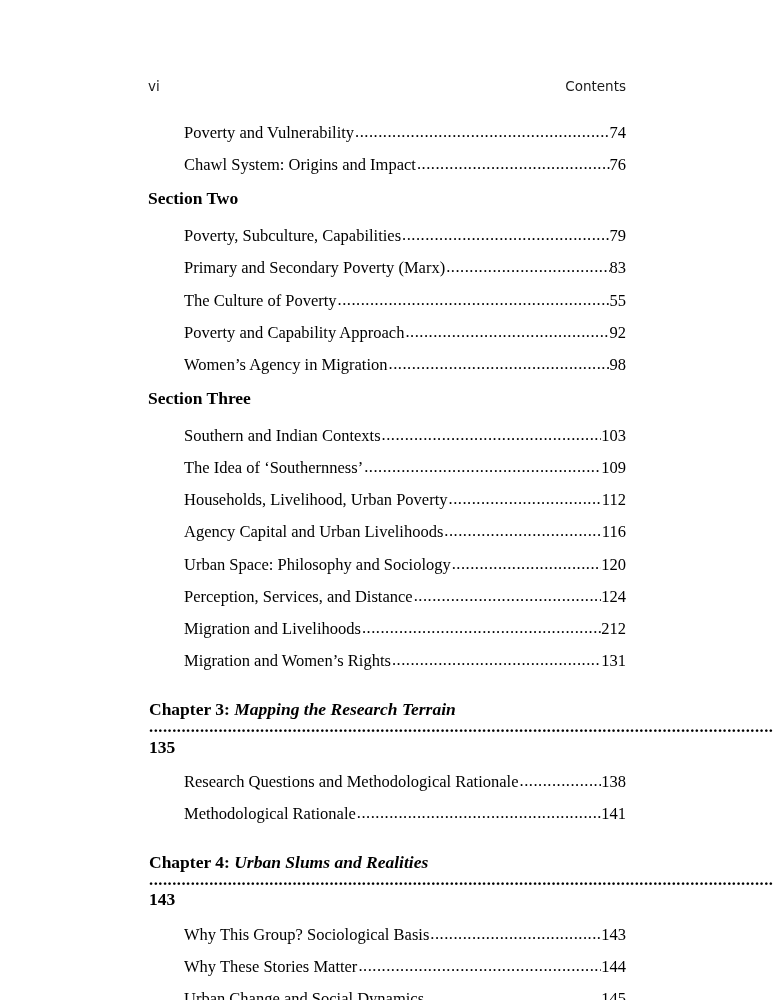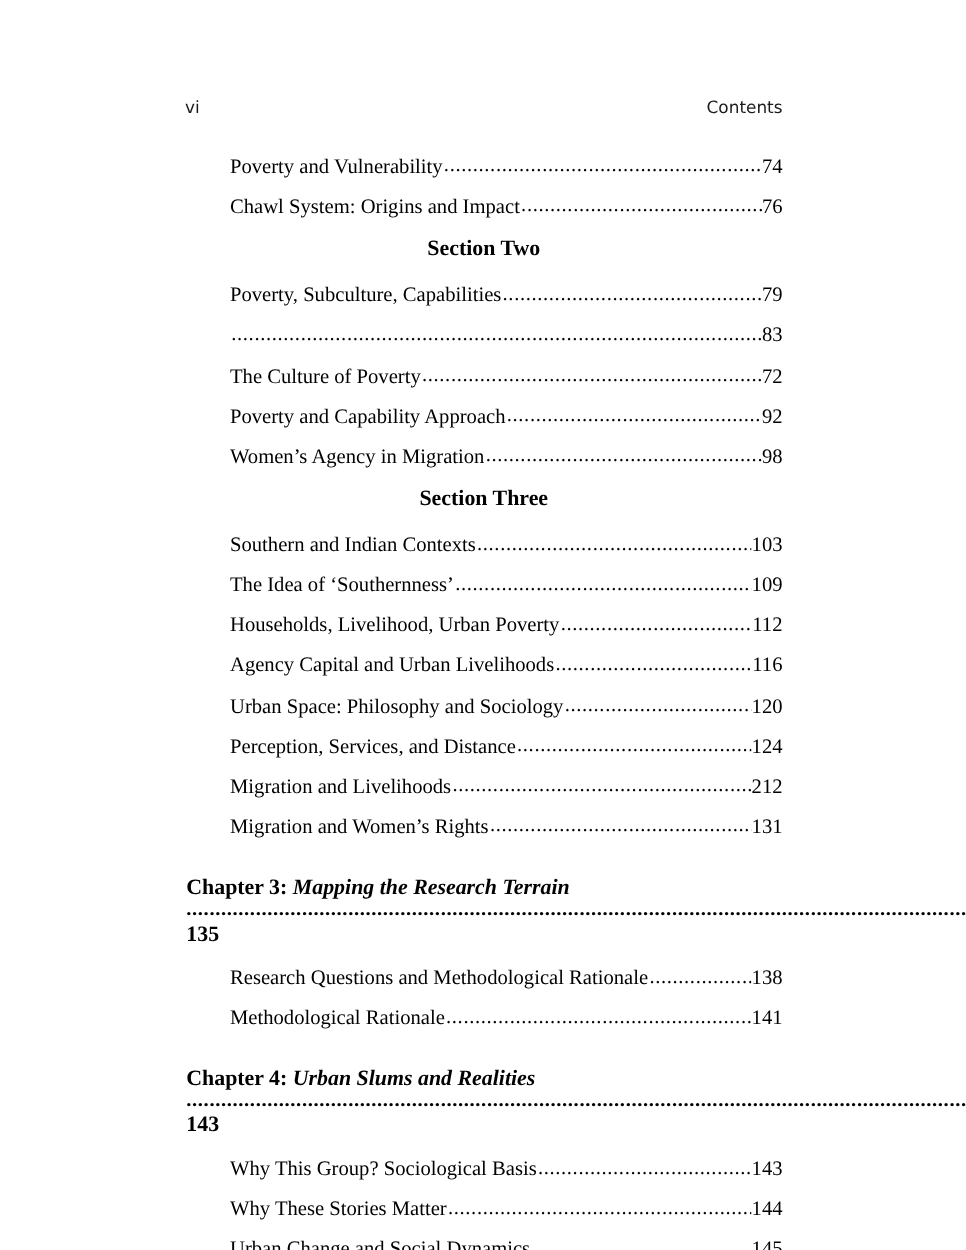--- a/index.html
+++ b/index.html
@@ -71,21 +71,21 @@
   .entry .page-num {
     flex: 0 0 auto;
     text-align: right;
   }
   
   .sub {
     padding-left: 36px;
   }
   
   .section-head {
-    text-align: center;
+    text-align: left;
     font-weight: bold;
     font-size: 17.5px;
     margin: 8px 0 18px 0;
   }
   
   .chapter {
     font-weight: bold;
     font-size: 17.5px;
     margin-top: 30px;
     margin-bottom: 16px;
@@ -124,27 +124,28 @@
           <span class="dots"> ........................................................................................................................................................................................................</span>
           <span class="page-num">76</span>
         </div>
         <div class="section-head">Section Two</div>
         <div class="entry sub">
           <span class="label">Poverty, Subculture, Capabilities</span>
           <span class="dots"> ........................................................................................................................................................................................................</span>
           <span class="page-num">79</span>
         </div>
         <div class="entry sub">
+          <span class="label">Primary and Secondary Poverty (Marx)</span>
           <span class="dots"> ........................................................................................................................................................................................................</span>
           <span class="page-num">83</span>
         </div>
         <div class="entry sub">
           <span class="label">The Culture of Poverty</span>
           <span class="dots"> ........................................................................................................................................................................................................</span>
-          <span class="page-num">72</span>
+          <span class="page-num">55</span>
         </div>
         <div class="entry sub">
           <span class="label">Poverty and Capability Approach</span>
           <span class="dots"> ........................................................................................................................................................................................................</span>
           <span class="page-num">92</span>
         </div>
         <div class="entry sub">
           <span class="label">Women’s Agency in Migration</span>
           <span class="dots"> ........................................................................................................................................................................................................</span>
           <span class="page-num">98</span>

